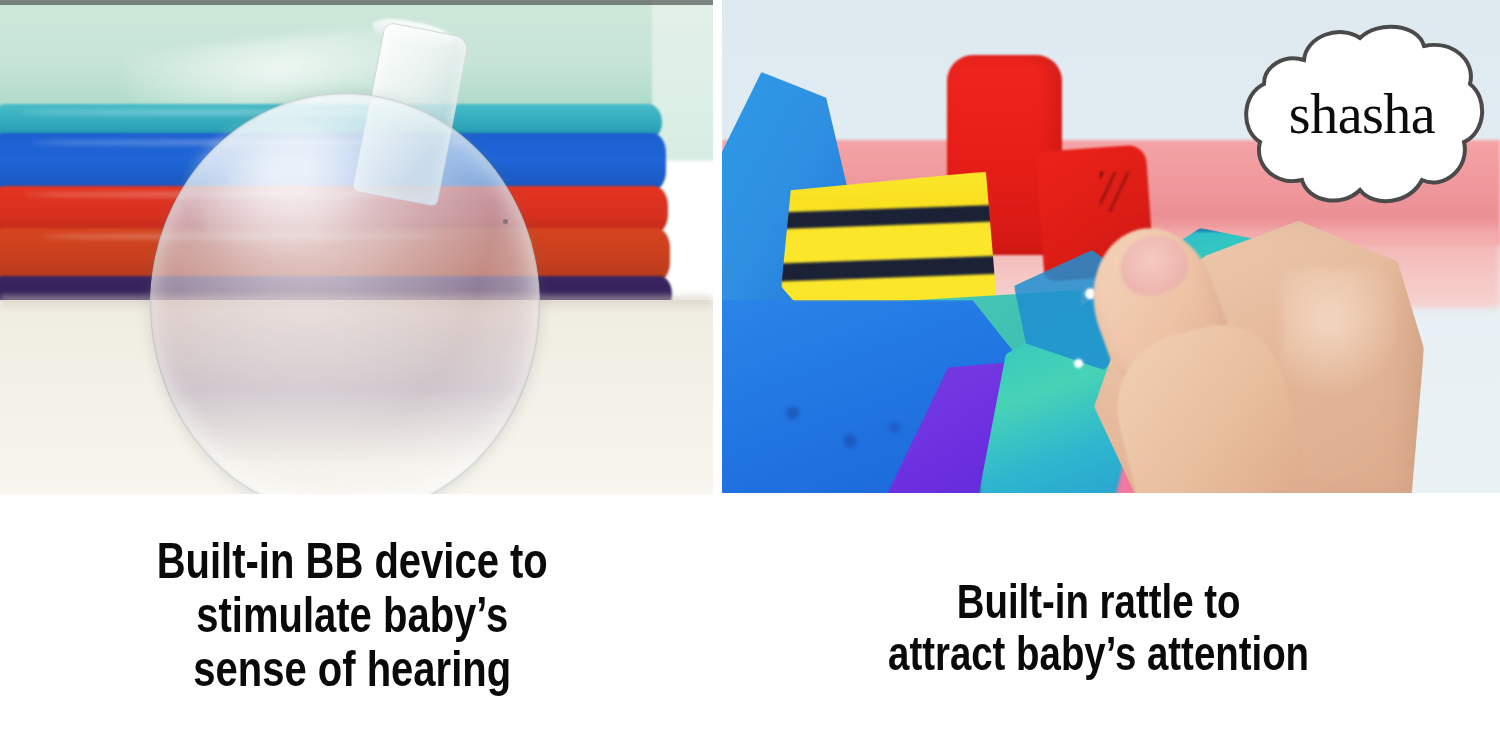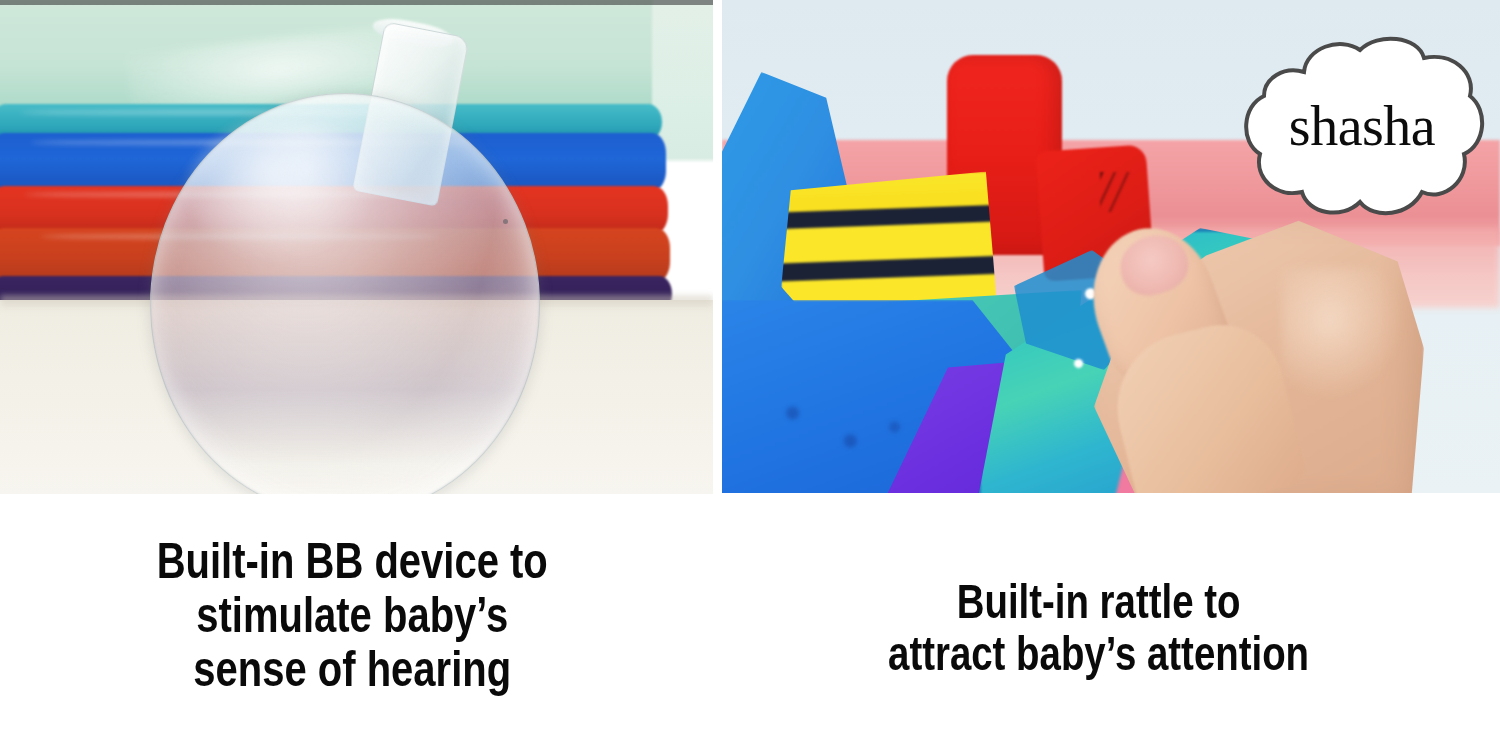--- a/index.html
+++ b/index.html
@@ -329,21 +329,21 @@
   .rp-knuckle {
     left: 560px; top: 268px; width: 120px; height: 130px;
     background: radial-gradient(ellipse at 40% 40%, rgba(255,240,225,.55) 0%, rgba(225,180,150,.0) 72%);
     filter: blur(5px);
   }
 
   
   .bubble {
     position: absolute;
     left: 510px;
-    top: 28px;
+    top: 16px;
     width: 260px;
     height: 200px;
     text-decoration: underline;
   }
   .bubble svg { display: block; width: 100%; height: 100%; }
   .bubble-text {
     position: absolute;
     left: 0; top: 0; width: 100%; height: 100%;
     display: flex;
     align-items: center;

